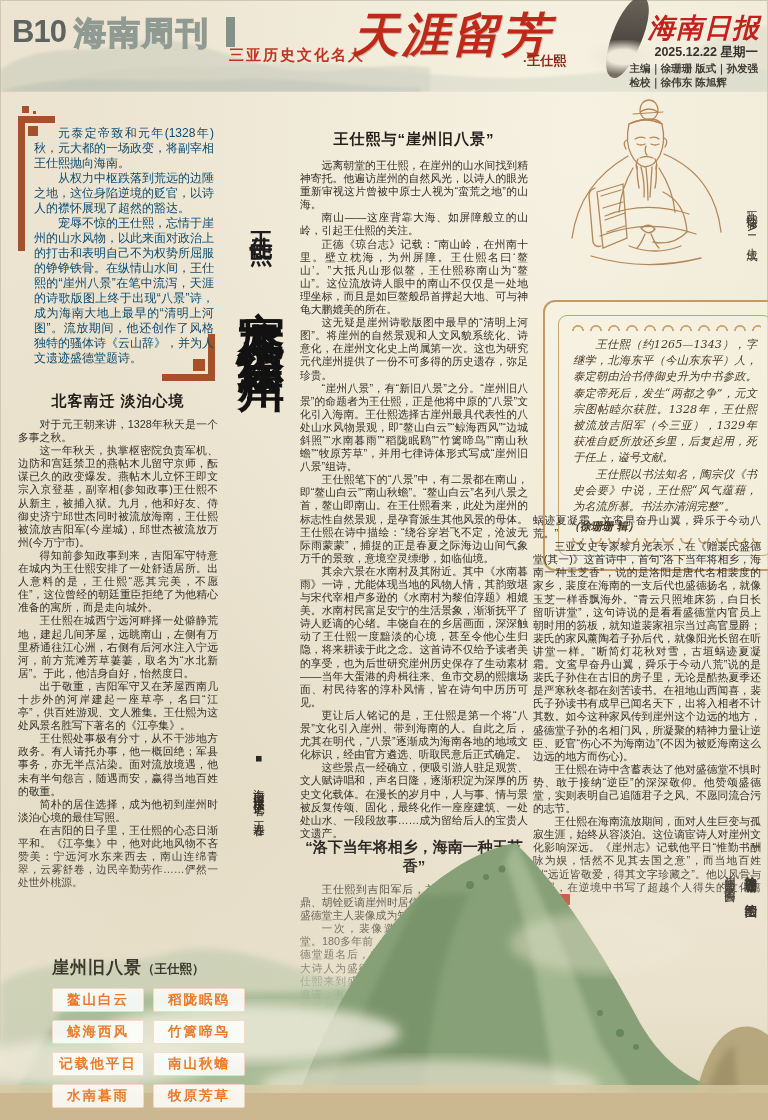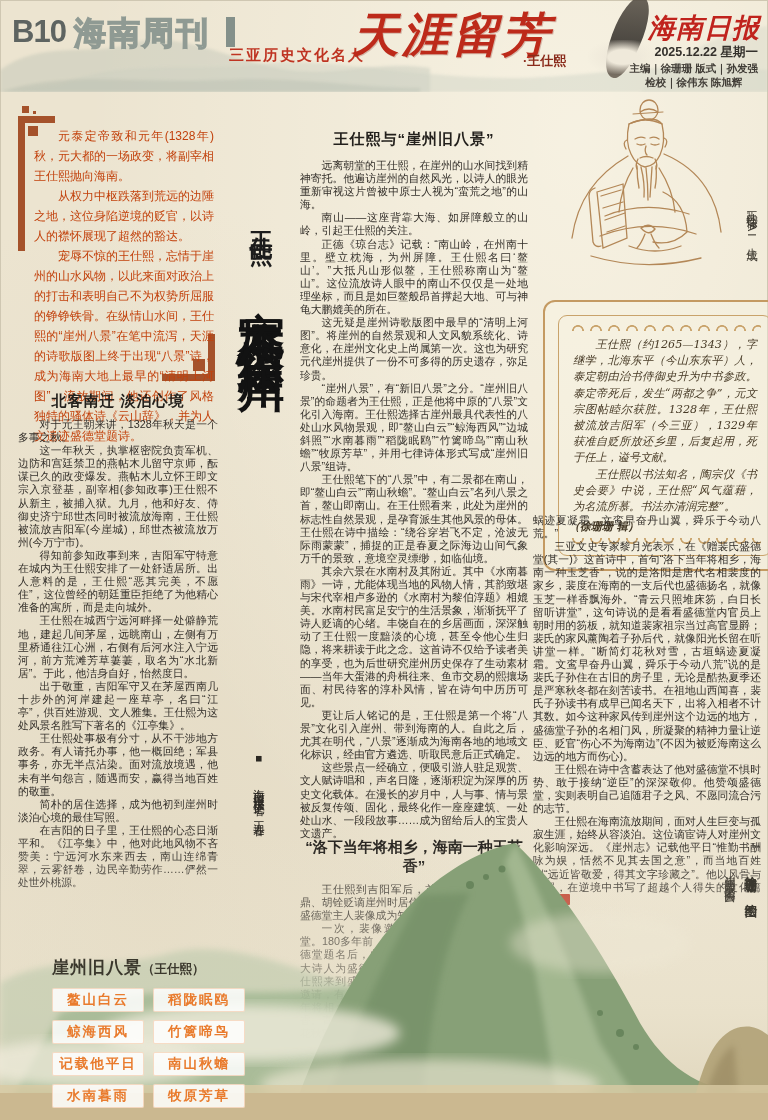--- a/index.html
+++ b/index.html
@@ -22,27 +22,27 @@
   .kicker{position:absolute;left:229px;top:46px;font-size:15px;font-weight:bold;color:#bf3422;letter-spacing:2px;}
   .series-title{position:absolute;left:352px;top:4px;font-size:47px;font-weight:bold;font-style:italic;
     color:#bd2a1a;font-family:"DejaVu Serif","Liberation Serif",serif;letter-spacing:3px;text-shadow:1px 1px 0 rgba(120,20,10,.25);}
   .series-suffix{position:absolute;left:523px;top:52px;font-size:13px;font-weight:bold;color:#7e271738;color:#8a2b1b;}
   .brush{position:absolute;left:612px;top:-6px;width:30px;height:86px;background:linear-gradient(160deg,#564f45,#2f2b26 55%,#6d6154);
     border-radius:45% 55% 40% 60%;transform:rotate(24deg);opacity:.85;}
   .brush2{position:absolute;left:588px;top:40px;width:70px;height:34px;background:radial-gradient(ellipse,#efe9da 30%,rgba(239,233,218,0) 75%);}
   .paper-name{position:absolute;right:8px;top:10px;font-size:27px;font-weight:bold;font-style:italic;color:#c0231d;
     font-family:"DejaVu Serif","Liberation Serif",serif;letter-spacing:1px;}
   .paper-date{position:absolute;right:10px;top:44px;font-size:12.5px;font-weight:bold;color:#34312c;}
-  .editors{position:absolute;right:10px;top:61px;font-size:10.5px;color:#413d37;text-align:center;line-height:14px;font-weight:bold;}
+  .editors{position:absolute;right:10px;top:61px;font-size:10.5px;color:#413d37;text-align:left;line-height:14px;font-weight:bold;}
   
   .col{position:absolute;color:#332f2a;}
   .col p{margin:0;font-size:10.8px;line-height:13.1px;text-align:justify;text-indent:2em;}
   .col p.cont{text-indent:0;}
   .intro{position:absolute;left:34px;top:126px;width:180px;}
-  .intro p{margin:0;font-size:12px;line-height:20px;text-align:justify;text-indent:2em;color:#c2410c;}
+  .intro p{margin:0;font-size:12px;line-height:15px;text-align:justify;text-indent:2em;color:#0c4a6e;}
   .bracket-tl{position:absolute;left:18px;top:116px;width:30px;height:128px;border-left:7px solid #a5522b;border-top:7px solid #a5522b;}
   .bracket-tl:before{content:"";position:absolute;left:3px;top:3px;width:10px;height:10px;background:#a5522b;}
   .bracket-dots{position:absolute;left:22px;top:106px;width:7px;height:7px;background:#a5522b;box-shadow:9px 3px 0 -2px #a5522b;}
   .bracket-br{position:absolute;left:162px;top:334px;width:46px;height:40px;border-right:7px solid #a5522b;border-bottom:7px solid #a5522b;}
   .bracket-br:before{content:"";position:absolute;right:3px;bottom:3px;width:12px;height:12px;background:#a5522b;}
   .sec-head{font-size:15px;font-weight:bold;text-align:center;color:#23201c;letter-spacing:1px;margin:0 0 7px 0;}
   .left-col{left:18px;top:392px;width:200px;}
   .mid-col{left:300px;top:130px;width:228px;}
   .mid-col .sec-head{margin-bottom:10px;}
   .mid-col-2{left:300px;top:838px;width:228px;}

